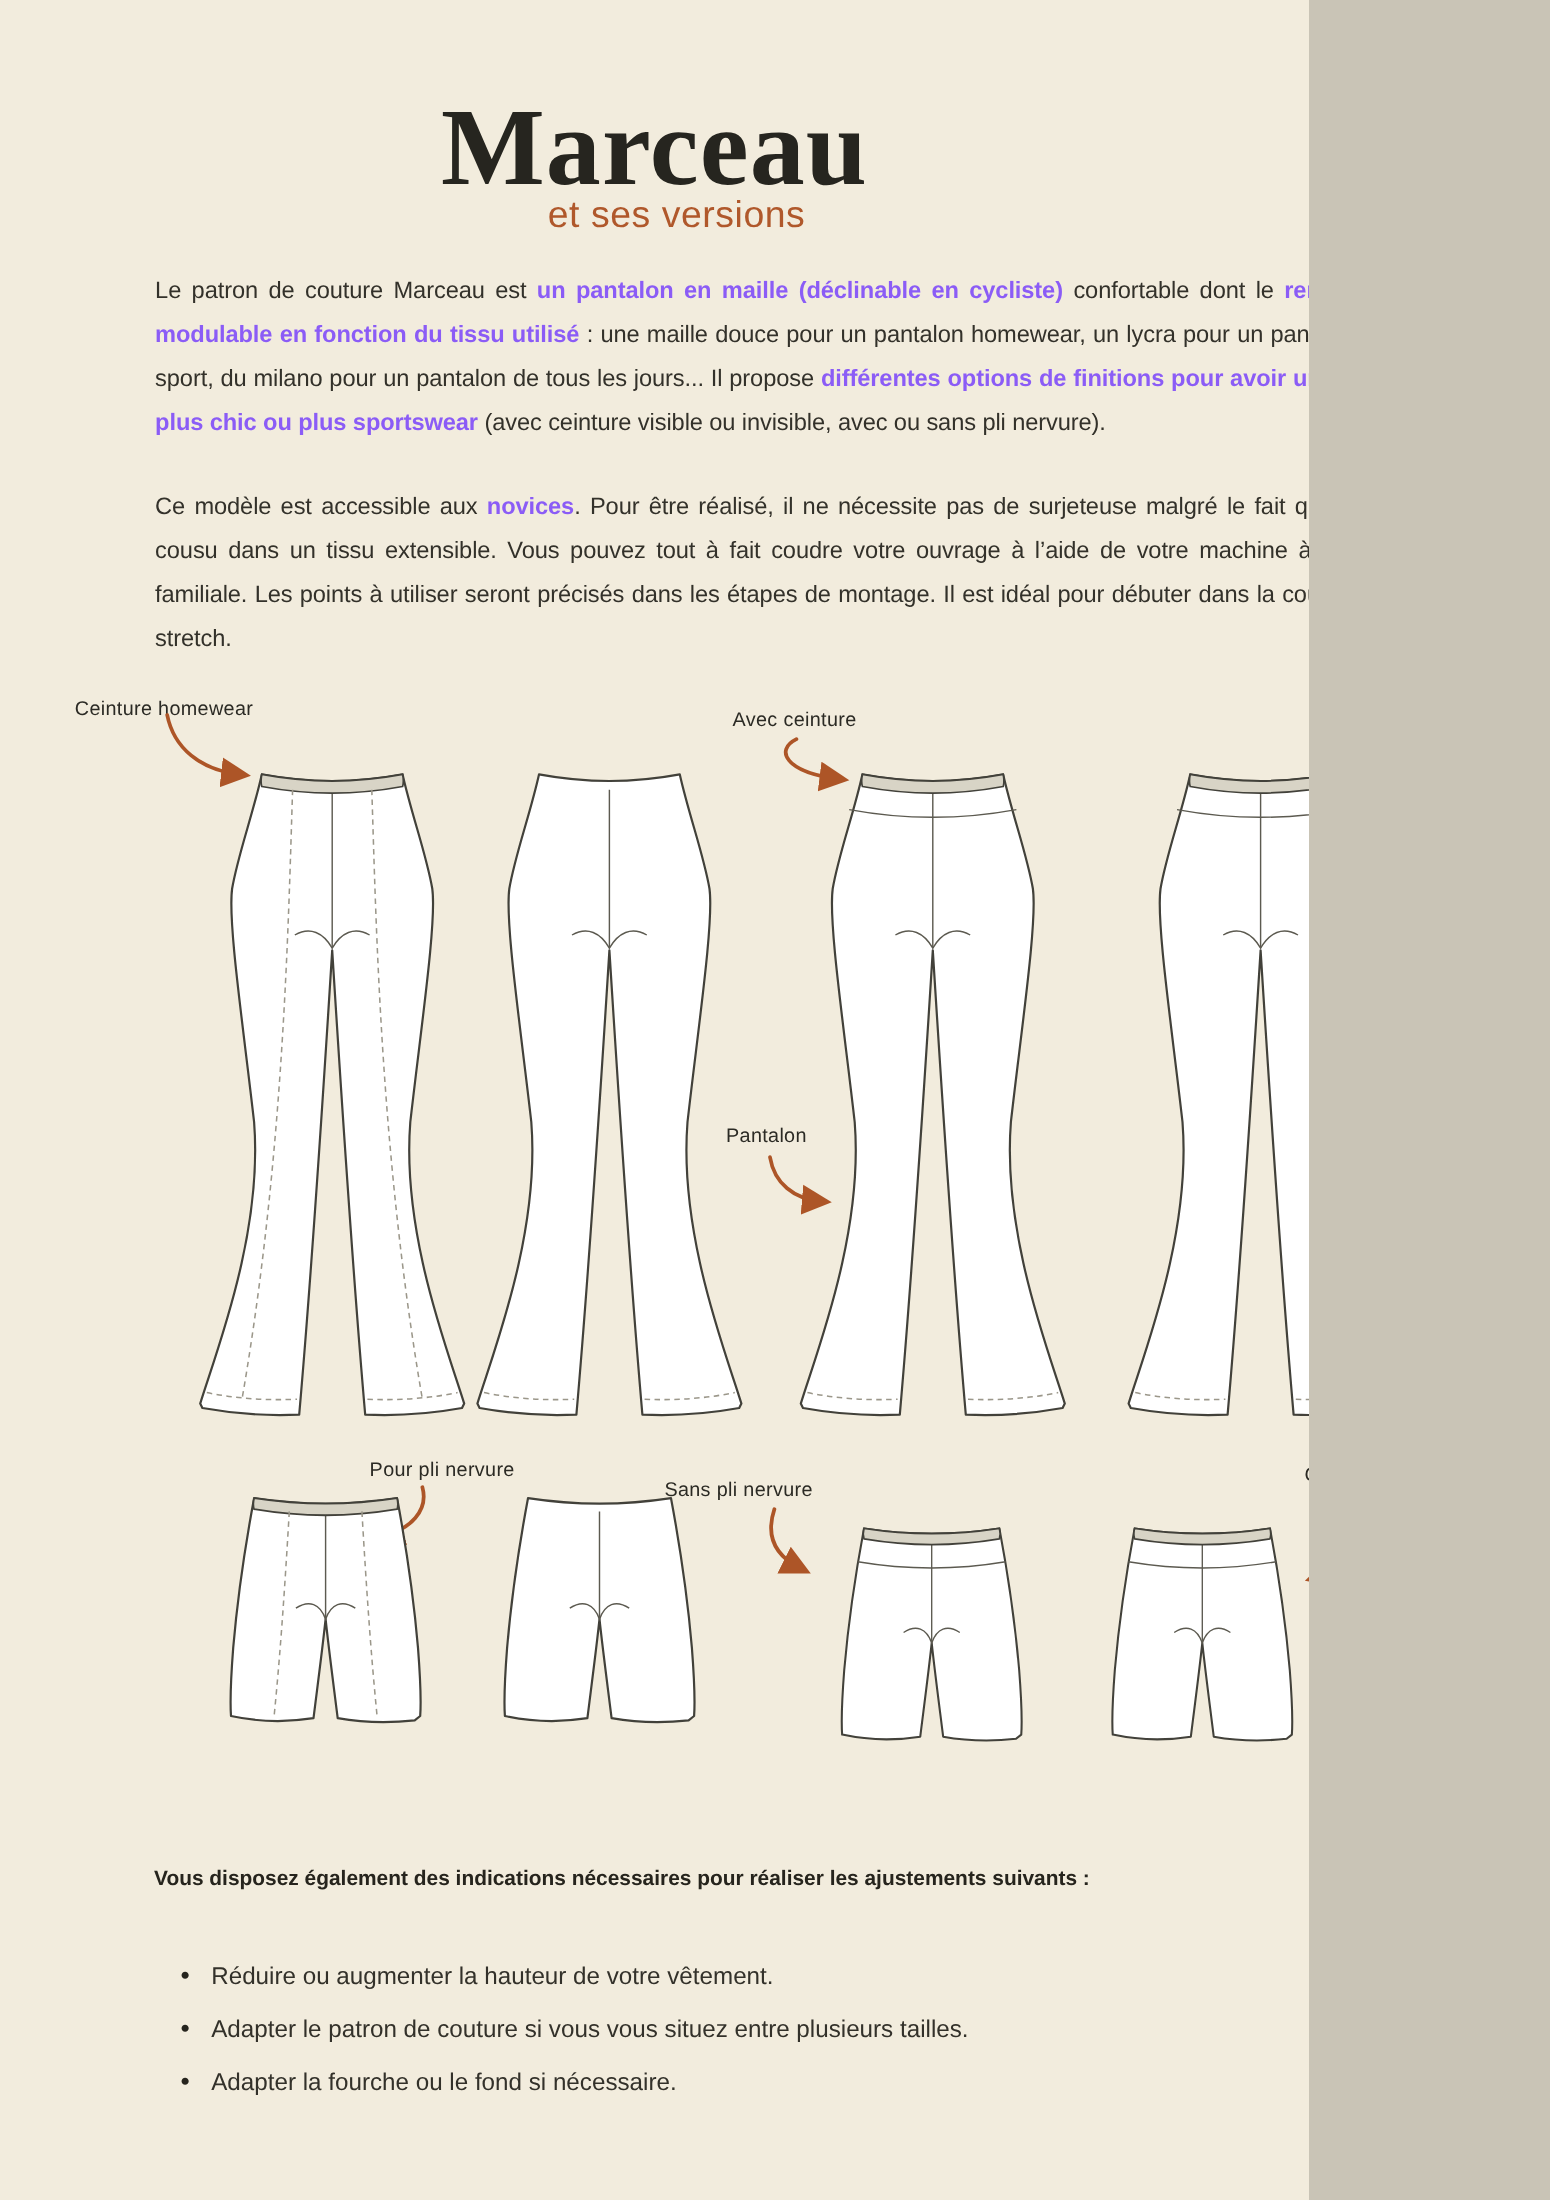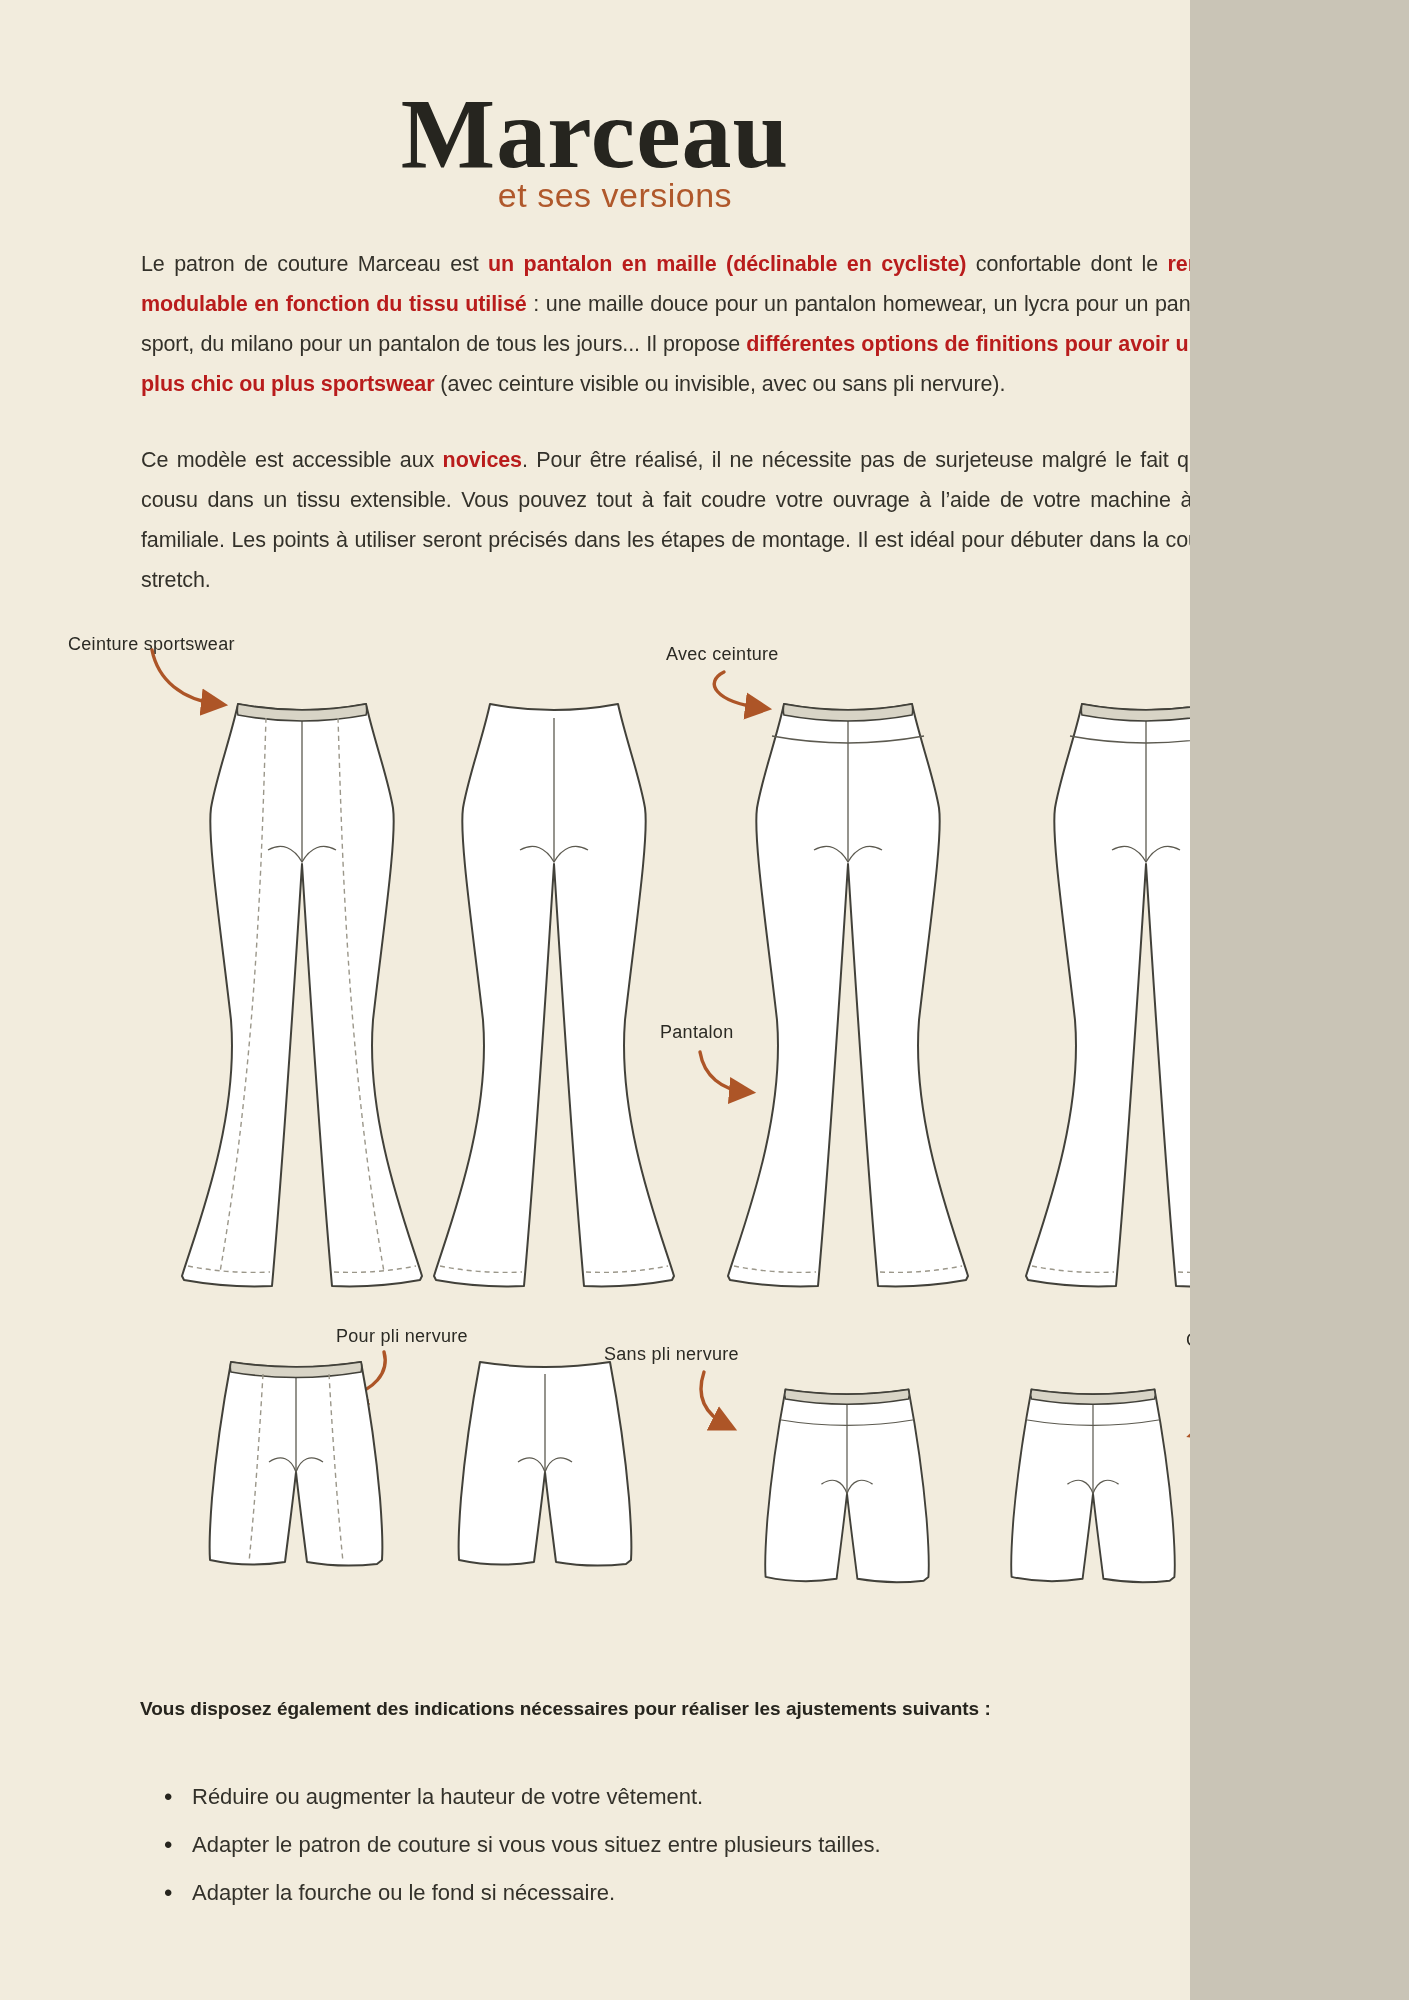--- a/index.html
+++ b/index.html
@@ -22,21 +22,21 @@
     font-size:34px;line-height:38px;font-weight:500;
     color:#b0582b;letter-spacing:.5px;margin-top:-8px;
     padding-left:40px;
   }
   
   .body-text{
     position:absolute;left:141px;width:1126px;margin:0;
     font-size:21.5px;line-height:40px;letter-spacing:-.1px;
     text-align:justify;color:#33312a;
   }
-  .body-text b{font-weight:700;color:#b91c1c;}
+  .body-text b{font-weight:700;color:#8b5cf6;}
   .p1{top:244px;}
   .p2{top:440px;}
   
   .fig-label{
     position:absolute;font-size:18px;line-height:24px;
     color:#2b2a24;letter-spacing:.3px;white-space:nowrap;
   }
   
   .fig{position:absolute;display:block;}
   .arrow{position:absolute;display:block;overflow:visible;}
@@ -115,21 +115,21 @@
   </svg>
 
   <div class="header">
     <h1 class="title">Marceau</h1>
     <div class="subtitle">et ses versions</div>
   </div>
 
   <p class="body-text p1"><span>Le patron de couture Marceau est </span><b>un pantalon en maille (déclinable en cycliste)</b><span> confortable dont le </span><b>rendu est modulable en fonction du tissu utilisé</b><span> : une maille douce pour un pantalon homewear, un lycra pour un pantalon de sport, du milano pour un pantalon de tous les jours... Il propose </span><b>différentes options de finitions pour avoir un rendu plus chic ou plus sportswear</b><span> (avec ceinture visible ou invisible, avec ou sans pli nervure).</span></p>
   <p class="body-text p2"><span>Ce modèle est accessible aux </span><b>novices</b><span>. Pour être réalisé, il ne nécessite pas de surjeteuse malgré le fait qu’ils soit cousu dans un tissu extensible. Vous pouvez tout à fait coudre votre ouvrage à l’aide de votre machine à coudre familiale. Les points à utiliser seront précisés dans les étapes de montage. Il est idéal pour débuter dans la couture du stretch.</span></p>
 
-  <div class="fig-label" style="left:68px;top:632px">Ceinture sportswear</div>
+  <div class="fig-label" style="left:68px;top:632px">Ceinture homewear</div>
   <div class="fig-label" style="left:666px;top:642px">Avec ceinture</div>
   <div class="fig-label" style="left:660px;top:1020px">Pantalon</div>
   <div class="fig-label" style="left:336px;top:1324px">Pour pli nervure</div>
   <div class="fig-label" style="left:604px;top:1342px">Sans pli nervure</div>
   <div class="fig-label" style="left:1186px;top:1328px">Cycliste</div>
 
   <svg class="arrow" style="left:138px;top:648px" width="96" height="64">
     <path class="arrow-path" d="M14,2 C20,32 44,52 80,56" marker-end="url(#ah)"></path>
   </svg>
   <svg class="arrow" style="left:690px;top:670px" width="88" height="44">

